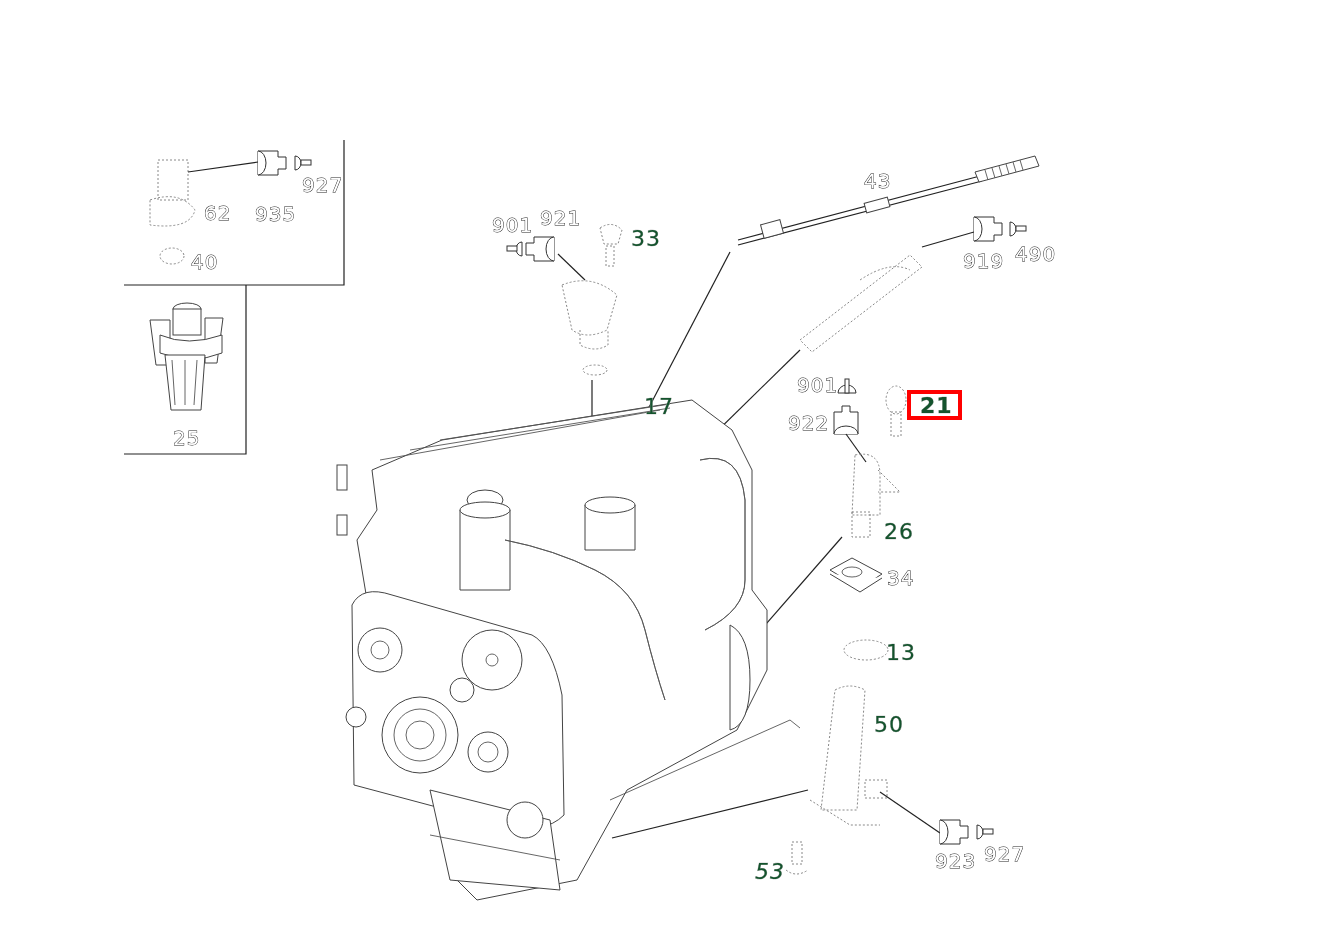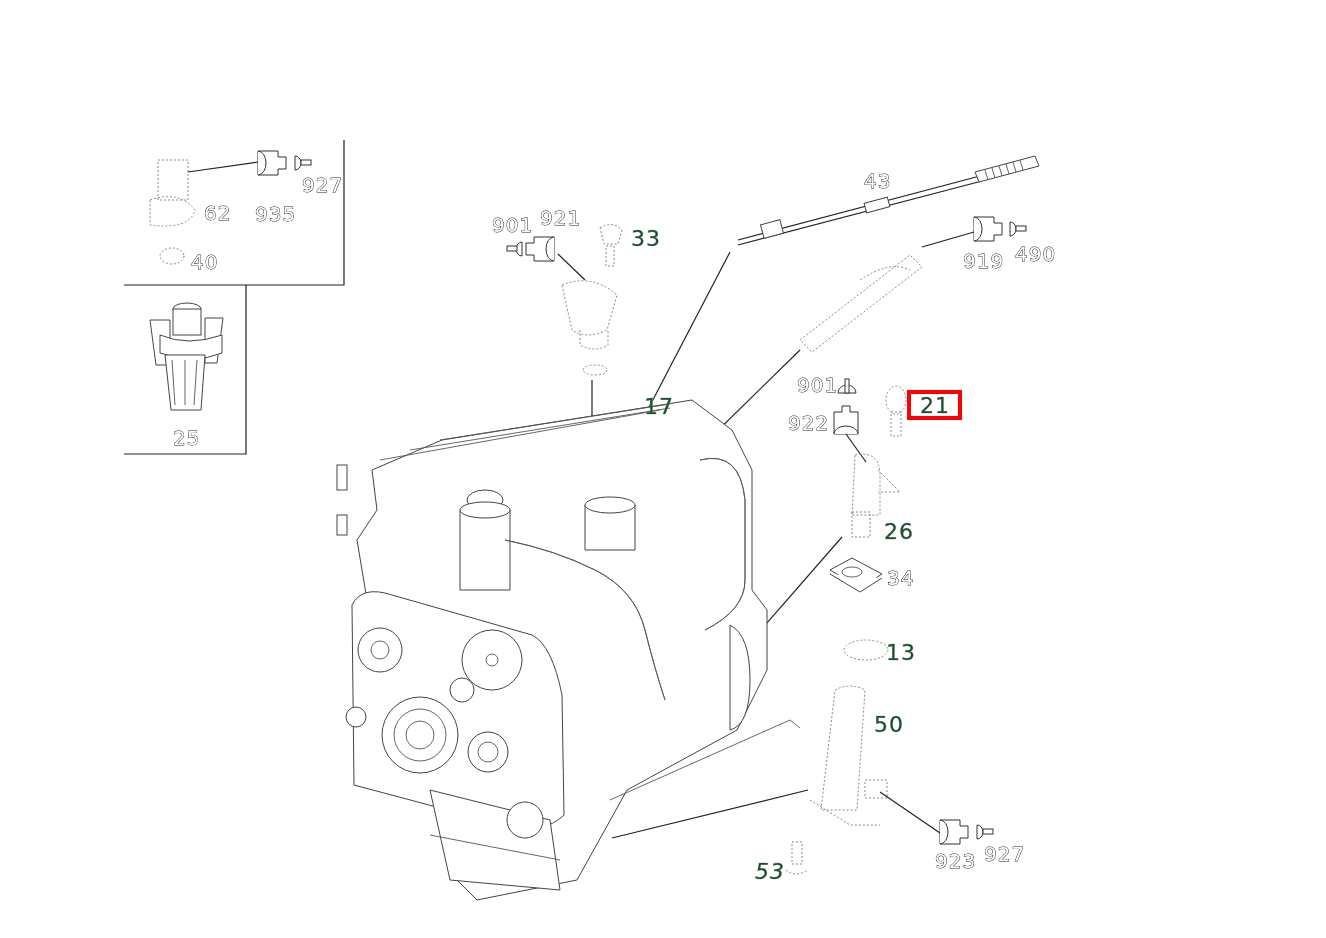--- a/index.html
+++ b/index.html
@@ -202,21 +202,21 @@
 
 <span class="lbl" style="left:492px; top:215px;">901</span>
 <span class="lbl" style="left:540px; top:208px;">921</span>
 <span class="lbl faint" style="left:631px; top:228px;">33</span>
 <span class="lbl faint" style="left:644px; top:360px;margin-top:36px;">17</span>
 <span class="lbl" style="left:864px; top:171px;">43</span>
 <span class="lbl" style="left:963px; top:251px;">919</span>
 <span class="lbl" style="left:1015px; top:244px;">490</span>
 <span class="lbl" style="left:797px; top:375px;">901</span>
 <span class="lbl" style="left:788px; top:413px;">922</span>
-<span class="lbl faint" style="left:920px; top:395px;">21</span>
+<span class="lbl faint" style="left:920px; top:395px;font-weight:bold;">21</span>
 <span class="lbl faint" style="left:884px; top:521px;">26</span>
 <span class="lbl" style="left:887px; top:568px;">34</span>
 <span class="lbl faint" style="left:886px; top:642px;">13</span>
 <span class="lbl faint" style="left:874px; top:714px;">50</span>
 <span class="lbl faint" style="left:755px; top:861px;font-style:italic;">53</span>
 <span class="lbl" style="left:935px; top:851px;">923</span>
 <span class="lbl" style="left:984px; top:844px;">927</span>
 
 </div>
 

